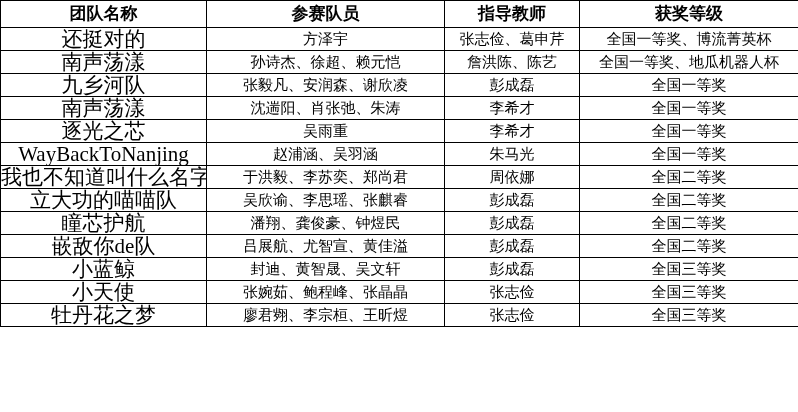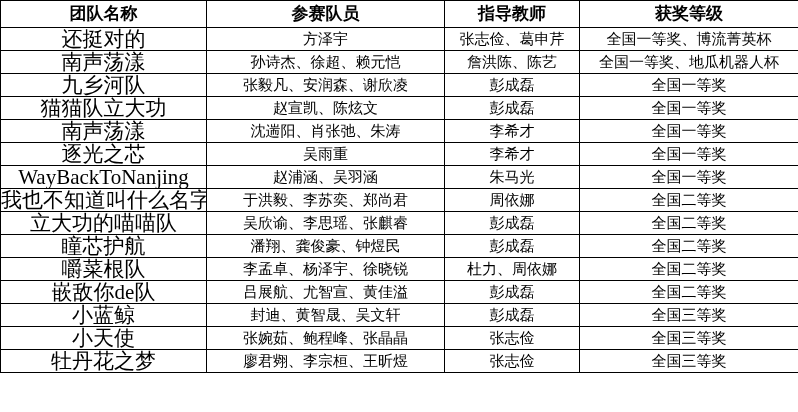--- a/index.html
+++ b/index.html
@@ -85,26 +85,20 @@
           <td>詹洪陈、陈艺</td>
           <td>全国一等奖、地瓜机器人杯</td>
         </tr>
         <tr>
           <td>九乡河队</td>
           <td>张毅凡、安润森、谢欣凌</td>
           <td>彭成磊</td>
           <td>全国一等奖</td>
         </tr>
         <tr>
-          <td>猫猫队立大功</td>
-          <td>赵宣凯、陈炫文</td>
-          <td>彭成磊</td>
-          <td>全国一等奖</td>
-        </tr>
-        <tr>
           <td>南声荡漾</td>
           <td>沈遄阳、肖张弛、朱涛</td>
           <td>李希才</td>
           <td>全国一等奖</td>
         </tr>
         <tr>
           <td>逐光之芯</td>
           <td>吴雨重</td>
           <td>李希才</td>
           <td>全国一等奖</td>
@@ -127,26 +121,20 @@
           <td>彭成磊</td>
           <td>全国二等奖</td>
         </tr>
         <tr>
           <td>瞳芯护航</td>
           <td>潘翔、龚俊豪、钟煜民</td>
           <td>彭成磊</td>
           <td>全国二等奖</td>
         </tr>
         <tr>
-          <td>嚼菜根队</td>
-          <td>李孟卓、杨泽宇、徐晓锐</td>
-          <td>杜力、周依娜</td>
-          <td>全国二等奖</td>
-        </tr>
-        <tr>
           <td>嵌敌你de队</td>
           <td>吕展航、尤智宣、黄佳溢</td>
           <td>彭成磊</td>
           <td>全国二等奖</td>
         </tr>
         <tr>
           <td>小蓝鲸</td>
           <td>封迪、黄智晟、吴文轩</td>
           <td>彭成磊</td>
           <td>全国三等奖</td>

